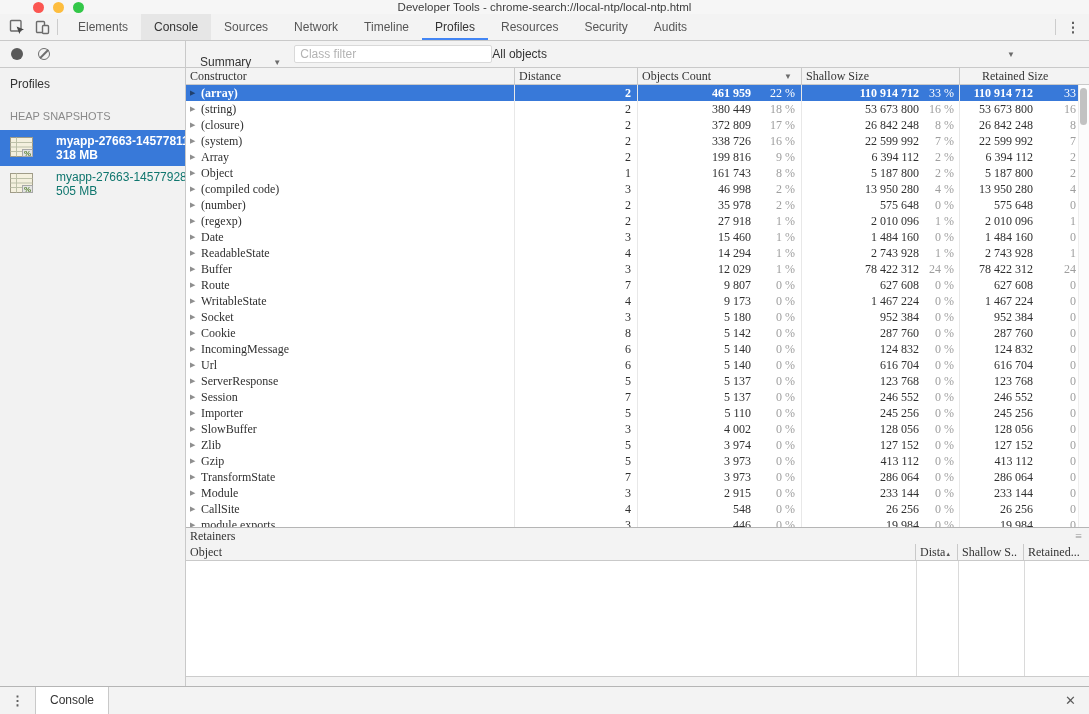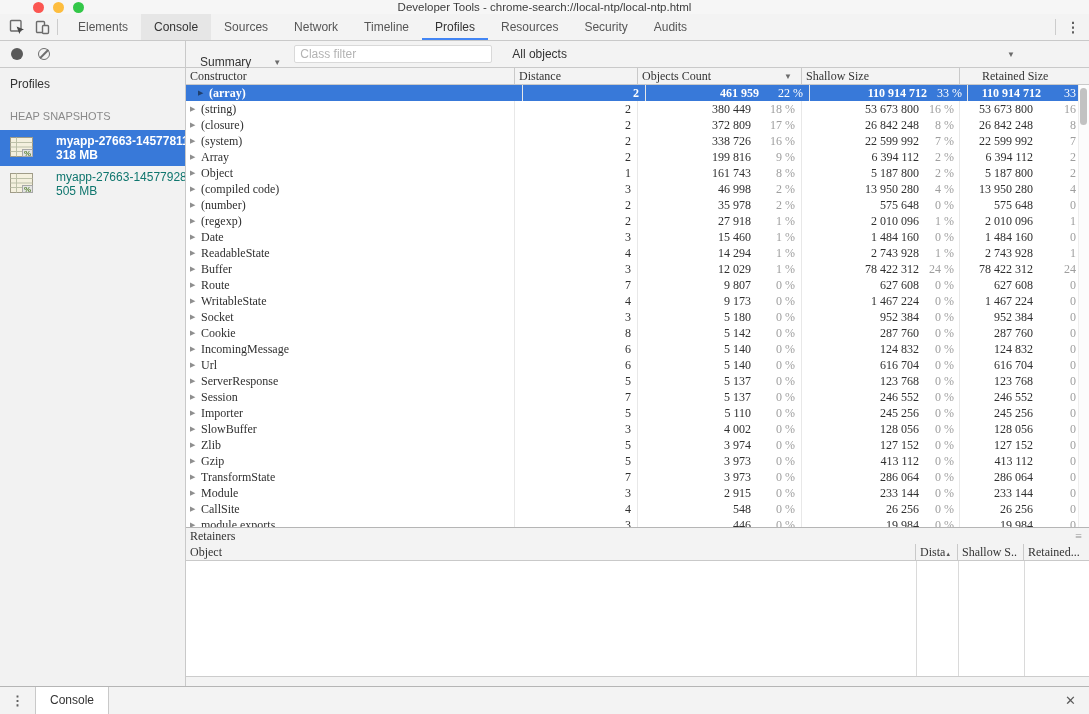--- a/index.html
+++ b/index.html
@@ -31,42 +31,42 @@
   .toolbar { height:27px; background:#f3f3f3; border-bottom:1px solid #c9c9c9; display:flex; align-items:center; }
   .tool-left { width:186px; height:100%; border-right:1px solid #c9c9c9; display:flex; align-items:center; flex:none; }
   .record-icon { width:12px; height:12px; border-radius:50%; background:#5a5a5a; margin-left:11px; }
   .clear-icon { width:12px; height:12px; border:1.5px solid #6e6e6e; border-radius:50%; margin-left:15px; position:relative; }
   .clear-icon::after { content:""; position:absolute; left:-1.5px; top:3.7px; width:12px; height:1.5px; background:#6e6e6e; transform:rotate(-45deg); }
   .summary-dd { margin-left:14px; color:#333; display:flex; align-items:center;margin-top:16px; }
   .dd-arrow { font-size:8px; color:#6b6b6b; }
   .summary-dd .dd-arrow { margin-left:22px; }
   .class-filter { margin-left:13px; width:198px; height:18px; border:1px solid #d9d9d9; border-radius:2px; background:#fff; font-family:"Liberation Sans",sans-serif; font-size:12px; padding:0 5px; color:#333; outline:none; }
   .class-filter::placeholder { color:#b3b3b3; }
-  .scope-dd { margin-left:20px; flex:1; display:flex; align-items:center; color:#333; }
+  .scope-dd { margin-left:0; flex:1; display:flex; align-items:center; color:#333; }
   .scope-dd .dd-arrow { margin-left:auto; margin-right:74px; }
   
   .content { display:flex; height:618px; }
   .sidebar { width:186px; flex:none; border-right:1px solid #c9c9c9; background:#f2f2f2; }
   .sb-title { padding:9px 0 0 10px; color:#333; }
   .sb-section { margin:19px 0 8px 10px; font-size:11px; color:#8a8a8a; }
   .snap { display:flex; align-items:center; height:36px; }
   .snap.selected { background:#3879d9; }
   .snap .snap-icon { margin-left:10px; flex:none; }
   .snap .txt { margin-left:12px; font-size:12px; line-height:14px; overflow:hidden; white-space:nowrap; flex:1; color:#0f766e; }
   .snap.selected .txt { color:#fff; font-weight:bold; }
   .snap .nm, .snap .sz { display:block; overflow:hidden;padding-left:11px; }
   
   .main { flex:1; min-width:0; display:flex; flex-direction:column;font-family:Liberation Serif, serif; }
   .ghead { display:flex; height:17px; background:#f3f3f3; border-bottom:1px solid #c9c9c9; line-height:16px; flex:none; }
   .ghead .hc { border-right:1px solid #c9c9c9; padding-left:4px; position:relative; color:#333; white-space:nowrap; overflow:hidden; }
   .hc.w-name { width:329px; } .hc.w-dist { width:123px; } .hc.w-count { width:164px; } .hc.w-shallow { width:158px; } .hc.w-ret { flex:1; border-right:none;margin-left:18px; }
   .sort-desc { position:absolute; right:9px; top:1px; font-size:8px; color:#6b6b6b; }
   .gbody { position:relative; height:442px; overflow:hidden; background:#fff; flex:none; }
   .row { display:flex; height:16px; line-height:16px; }
-  .row.selected { background:#3879d9;padding-left:8px; }
+  .row.selected { background:#3879d9; }
   .c { overflow:hidden; white-space:nowrap; }
   .c.name { width:329px; border-right:1px solid #e8e8e8; display:flex; align-items:center; }
   .arrow { width:9px; margin-left:4px; font-size:7px; color:#8f8f8f; flex:none; }
   .row.selected .arrow { color:#20406e; }
   .nmx { margin-left:2px; }
   .row.selected .nmx, .row.selected .v, .row.selected .c.dist { color:#fff; font-weight:bold; }
   .row.selected .p { color:#fff; }
   .c.dist { width:123px; border-right:1px solid #e8e8e8; text-align:right; padding-right:6px; }
   .c.count { width:164px; border-right:1px solid #e8e8e8; display:flex; }
   .c.shallow { width:158px; border-right:1px solid #e8e8e8; display:flex; }

